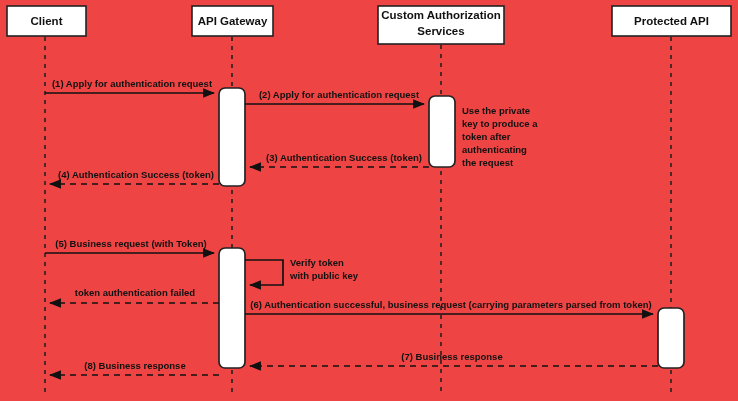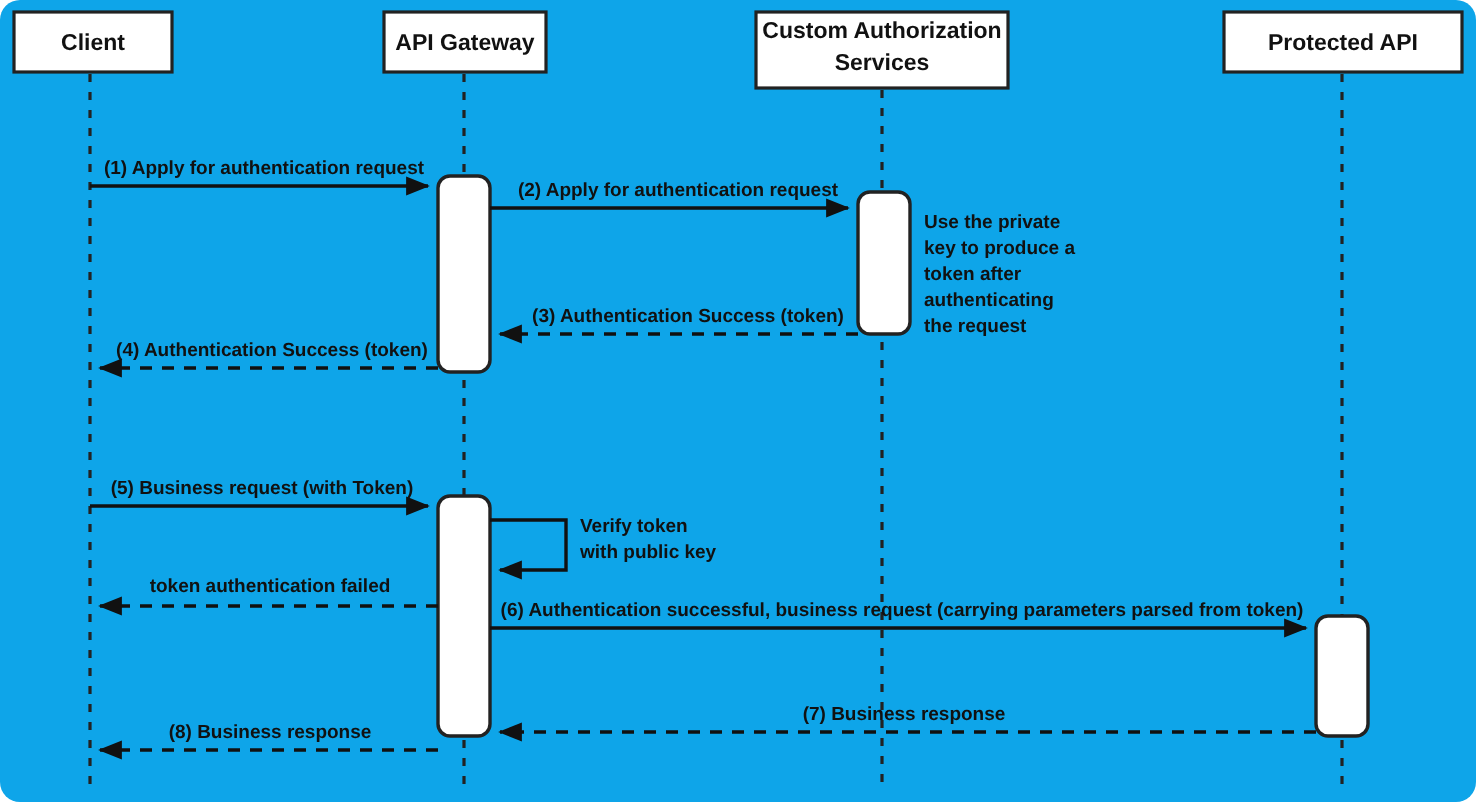--- a/index.html
+++ b/index.html
@@ -8,23 +8,22 @@
     padding: 0;
     background: #ffffff;
   }
   body {
     font-family: "Liberation Sans", sans-serif;
   }
   #diagram-root {
     position: relative;
     width: 738px;
     height: 401px;
-    background: #0ea5e9;
+    background: #ef4444;
     overflow: hidden;
-    border-radius: 10px;
   }
   svg.diagram-canvas {
     position: absolute;
     left: 0;
     top: 0;
     width: 738px;
     height: 401px;
   }
   .participant-box {
     fill: #ffffff;

